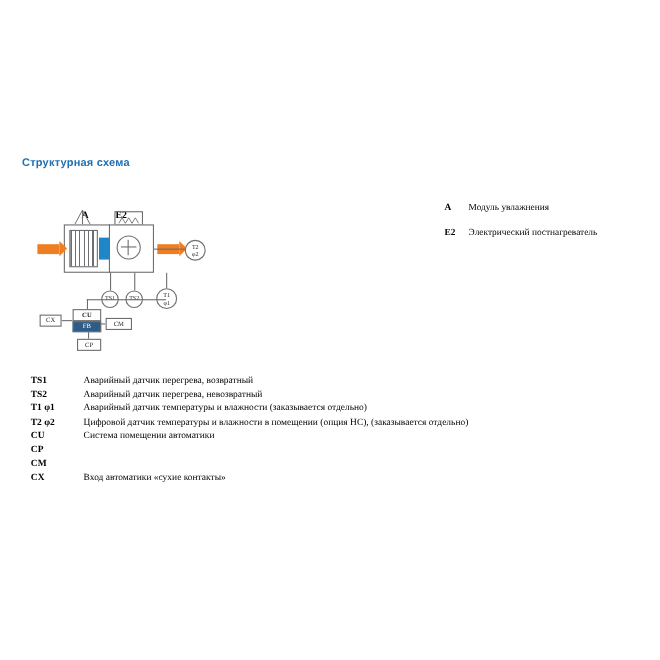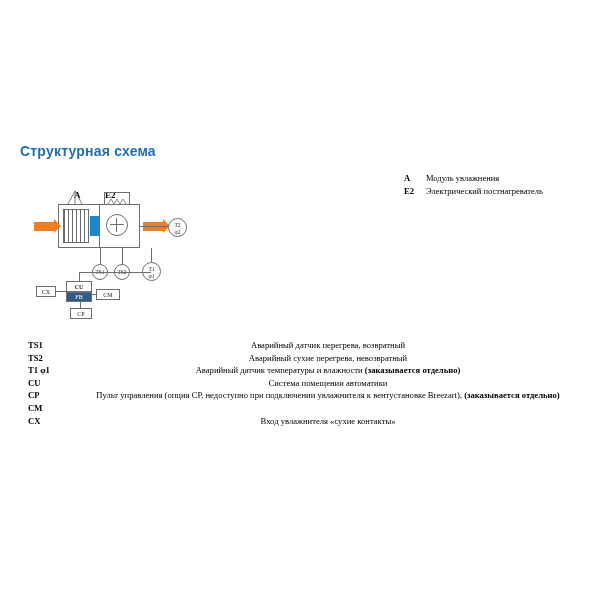--- a/index.html
+++ b/index.html
@@ -20,21 +20,21 @@
     position: relative;
     width: 600px;
     height: 600px;
   }
 
   .title {
     position: absolute;
     left: 20px;
     top: 143px;
     font-family: "Liberation Sans", sans-serif;
-    font-size: 14px;
+    font-size: 10px;
     font-weight: bold;
     color: #1f6fb2;
     letter-spacing: 0.2px;
   }
 
   
   .legend-top {
     position: absolute;
     left: 404px;
     top: 172px;
@@ -44,20 +44,21 @@
   .legend-top .row {
     display: flex;
     align-items: baseline;
   }
   .legend-top .code {
     width: 22px;
     font-weight: bold;
   }
   .legend-top .desc {
     white-space: nowrap;
+    margin-top: 10px;
   }
 
   
   .schem {
     position: absolute;
     left: 30px;
     top: 190px;
     width: 200px;
     height: 135px;
   }
@@ -257,23 +258,22 @@
   }
   .legend-main .lcode {
     width: 56px;
     font-weight: bold;
     flex: 0 0 56px;
     padding-left: 8px;
     box-sizing: border-box;
   }
   .legend-main .ldesc {
     flex: 1 1 auto;
-    text-align: center;
-  }
-  .legend-main .ldesc .b { font-weight: bold; }
+  }
+  .legend-main .ldesc .b { font-weight: normal; }
 </style>
 </head>
 <body>
 
 <div id="page">
 
   <div class="title">Структурная схема</div>
 
   <div class="legend-top">
     <div class="row">
@@ -333,36 +333,39 @@
     <div class="box cp">CP</div>
   </div>
 
   <div class="legend-main">
     <div class="lrow">
       <div class="lcode">TS1</div>
       <div class="ldesc"><span>Аварийный датчик перегрева, возвратный</span><span class="b"></span></div>
     </div>
     <div class="lrow">
       <div class="lcode">TS2</div>
-      <div class="ldesc"><span>Аварийный сухие перегрева, невозвратный</span><span class="b"></span></div>
+      <div class="ldesc"><span>Аварийный датчик перегрева, невозвратный</span><span class="b"></span></div>
     </div>
     <div class="lrow">
       <div class="lcode">T1 φ1</div>
       <div class="ldesc"><span>Аварийный датчик температуры и влажности </span><span class="b">(заказывается отдельно)</span></div>
     </div>
     <div class="lrow">
+      <div class="lcode">T2 φ2</div>
+      <div class="ldesc"><span>Цифровой датчик температуры и влажности в помещении (опция HC), </span><span class="b">(заказывается отдельно)</span></div>
+    </div>
+    <div class="lrow">
       <div class="lcode">CU</div>
       <div class="ldesc"><span>Система помещении автоматики</span><span class="b"></span></div>
     </div>
     <div class="lrow">
       <div class="lcode">CP</div>
-      <div class="ldesc"><span>Пульт управления (опция CP, недоступно при подключении увлажнителя к вентустановке Breezart), </span><span class="b">(заказывается отдельно)</span></div>
     </div>
     <div class="lrow">
       <div class="lcode">CM</div>
     </div>
     <div class="lrow">
       <div class="lcode">CX</div>
-      <div class="ldesc"><span>Вход увлажнителя «сухие контакты»</span><span class="b"></span></div>
+      <div class="ldesc"><span>Вход автоматики «сухие контакты»</span><span class="b"></span></div>
     </div>
   </div>
 
 </div>
 
 </body></html>

